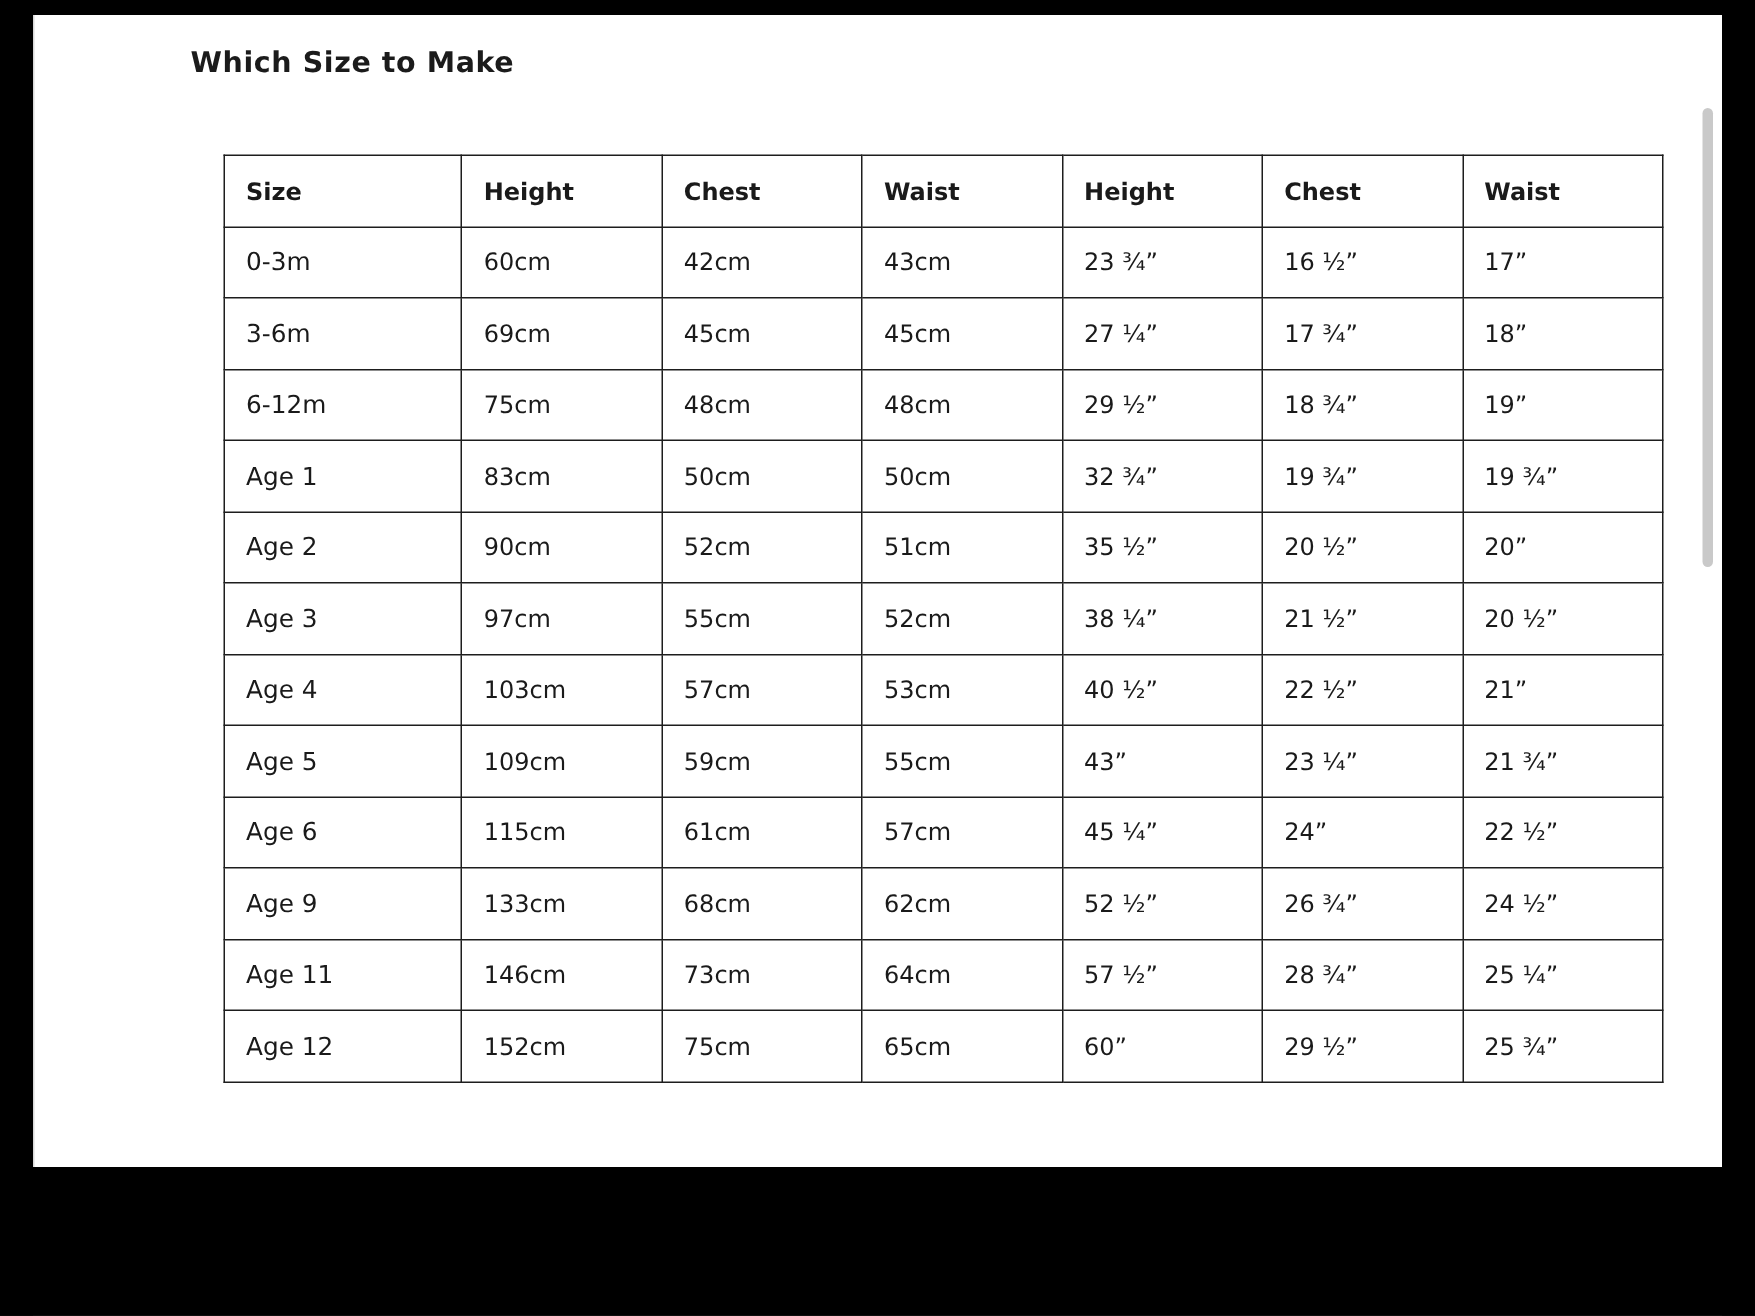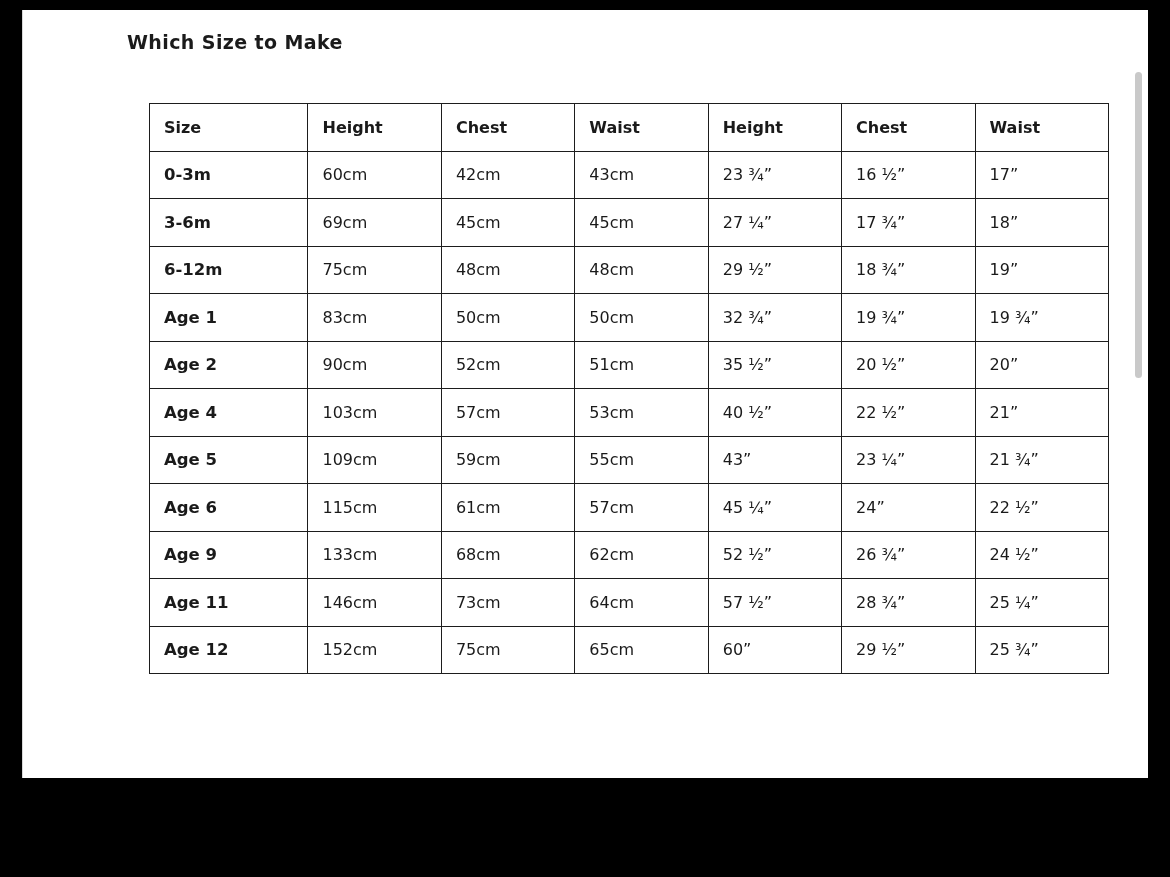--- a/index.html
+++ b/index.html
@@ -69,21 +69,21 @@
     color: #1a1a1a;
     font-family: "DejaVu Sans", sans-serif;
     white-space: nowrap;
     overflow: hidden;
   }
   table.size-table th {
     font-weight: bold;
     font-size: 16px;
   }
   table.size-table td.size-label {
-    font-weight: bold;
+    font-weight: normal;
     font-size: 16.5px;
     margin-top: 24px;
   }
   .scrollbar-track {
     position: absolute;
     right: 6px;
     top: 62px;
     width: 7px;
     height: 790px;
     background: transparent;
@@ -206,20 +206,29 @@
           <tr>
             <td class="size-label">Age 2</td>
             <td>90cm</td>
             <td>52cm</td>
             <td>51cm</td>
             <td>35 ½”</td>
             <td>20 ½”</td>
             <td>20”</td>
           </tr>
           <tr>
+            <td class="size-label">Age 3</td>
+            <td>97cm</td>
+            <td>55cm</td>
+            <td>52cm</td>
+            <td>38 ¼”</td>
+            <td>21 ½”</td>
+            <td>20 ½”</td>
+          </tr>
+          <tr>
             <td class="size-label">Age 4</td>
             <td>103cm</td>
             <td>57cm</td>
             <td>53cm</td>
             <td>40 ½”</td>
             <td>22 ½”</td>
             <td>21”</td>
           </tr>
           <tr>
             <td class="size-label">Age 5</td>

